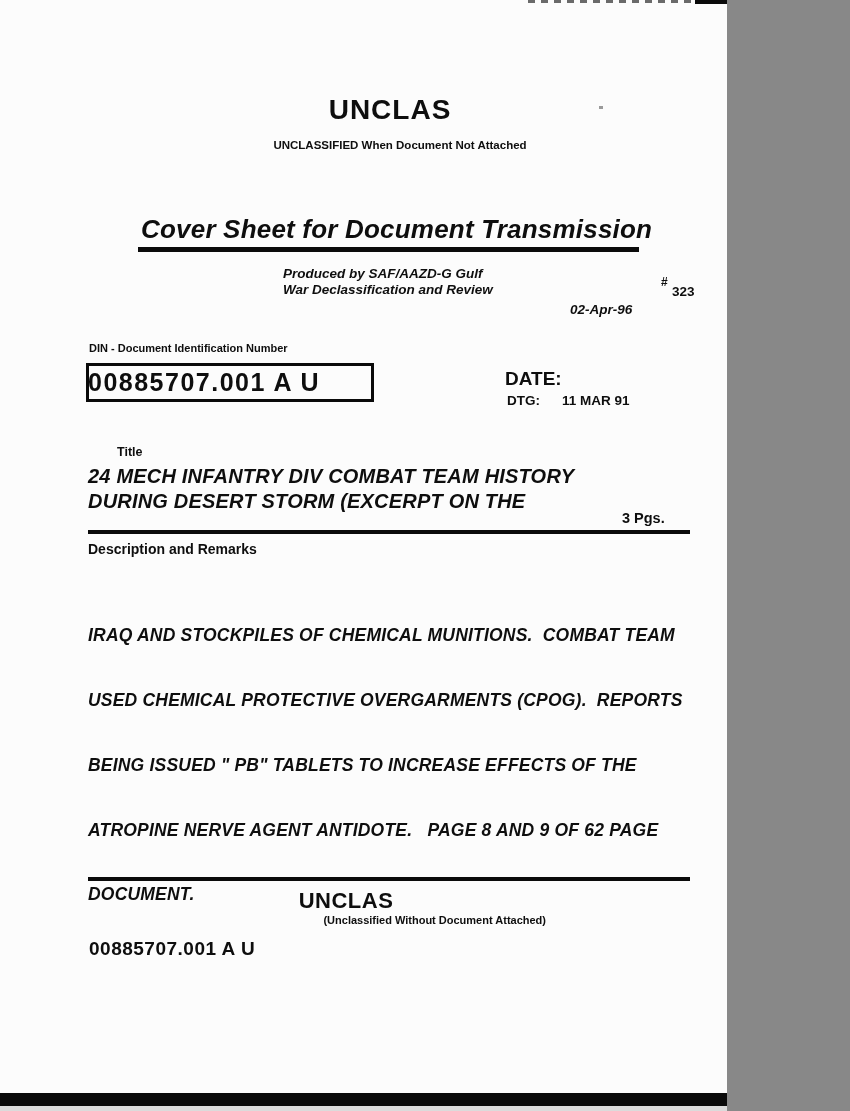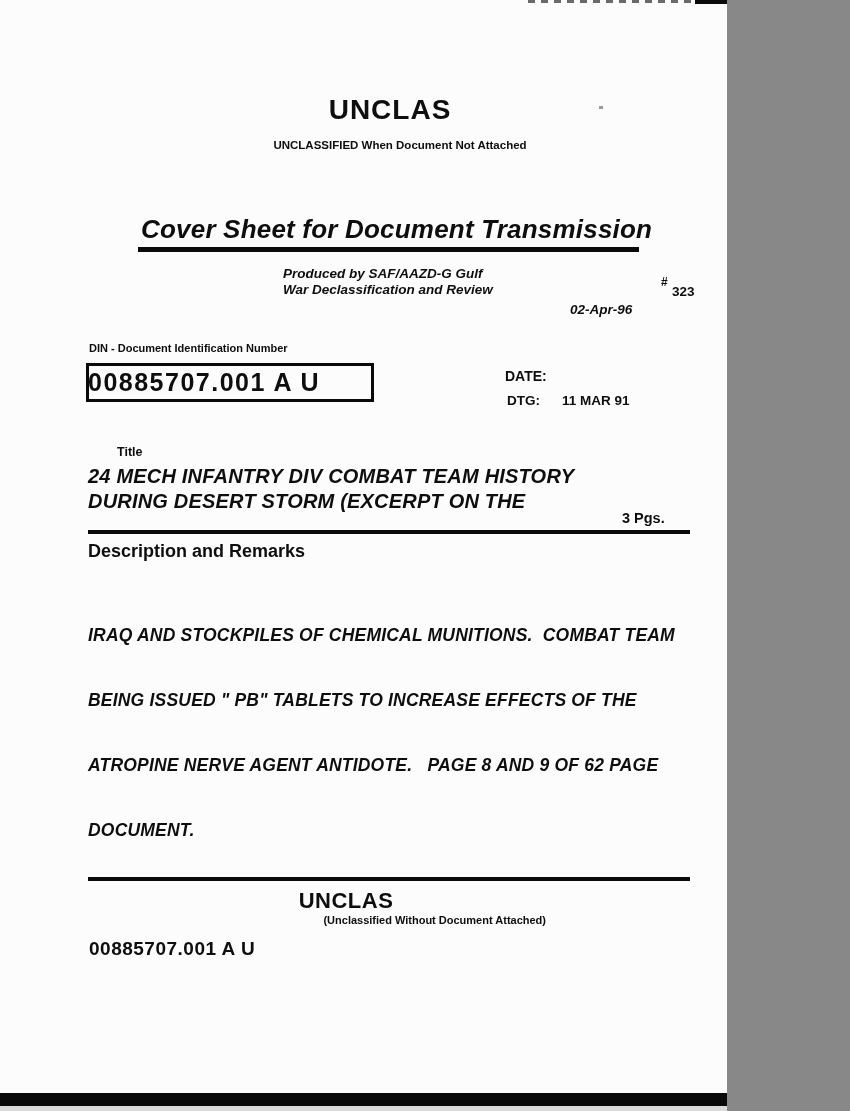--- a/index.html
+++ b/index.html
@@ -30,32 +30,32 @@
   .prod-date{left:570px;top:284px;font-size:13.5px;margin-top:18px;}
   .hash{left:661px;top:275px;font-size:12px;}
   .seq{left:672px;top:284px;font-size:13.5px;}
 
   
   .din-label{left:89px;top:342px;font-size:11px;}
   .din-box{left:86px;top:363px;width:282px;height:33px;border:3px solid #0a0a0a;}
   .din-value{left:88px;top:368px;font-size:25px;letter-spacing:1.5px;}
 
   
-  .date-label{left:505px;top:368px;font-size:14px;}
+  .date-label{left:505px;top:368px;font-size:19px;}
   .dtg-label{left:507px;top:393px;font-size:13.5px;}
   .dtg-value{left:562px;top:393px;font-size:13.5px;}
 
   
   .title-label{left:89px;top:445px;font-size:12.5px;margin-left:28px;}
   .doc-title{left:88px;top:464px;font-size:20px;line-height:25px;letter-spacing:.2px;}
   .pages{left:622px;top:504px;font-size:14.5px;margin-top:6px;}
   .rule1{left:88px;top:530px;width:602px;height:4px;background:#0b0b0b;}
 
   
-  .desc-label{left:88px;top:541px;font-size:18px;}
+  .desc-label{left:88px;top:541px;font-size:14px;}
   .description{left:88px;top:582px;width:600px;font-size:17.5px;line-height:21.6px;letter-spacing:.2px;}
   .description span{display:block;}
 
   
   .rule2{left:88px;top:877px;width:602px;height:4px;background:#0b0b0b;}
   .unclas-bottom{left:196px;top:888px;width:300px;font-size:22px;letter-spacing:.5px;}
   .unclas-bottom-note{left:146px;top:914px;width:400px;font-size:11px;text-align:right;}
   .footer-din{left:89px;top:938px;font-size:19px;letter-spacing:.5px;}
 
   
@@ -107,20 +107,21 @@
   <div class="abs bi doc-title">
     <div>24 MECH INFANTRY DIV COMBAT TEAM HISTORY</div>
     <div>DURING DESERT STORM (EXCERPT ON THE</div>
   </div>
   <div class="abs b pages">3 Pgs.</div>
   <div class="abs rule1"></div>
 
   <div class="abs b desc-label">Description and Remarks</div>
   <div class="abs bi description pre">
     <span>IRAQ AND STOCKPILES OF CHEMICAL MUNITIONS.  COMBAT TEAM</span>
+    <span>USED CHEMICAL PROTECTIVE OVERGARMENTS (CPOG).  REPORTS</span>
     <span>BEING ISSUED " PB" TABLETS TO INCREASE EFFECTS OF THE</span>
     <span>ATROPINE NERVE AGENT ANTIDOTE.   PAGE 8 AND 9 OF 62 PAGE</span>
     <span>DOCUMENT.</span>
   </div>
 
   <div class="abs rule2"></div>
   <div class="abs b ctr unclas-bottom">UNCLAS</div>
   <div class="abs b ctr unclas-bottom-note">(Unclassified Without Document Attached)</div>
   <div class="abs b footer-din">00885707.001 A U</div>
 

